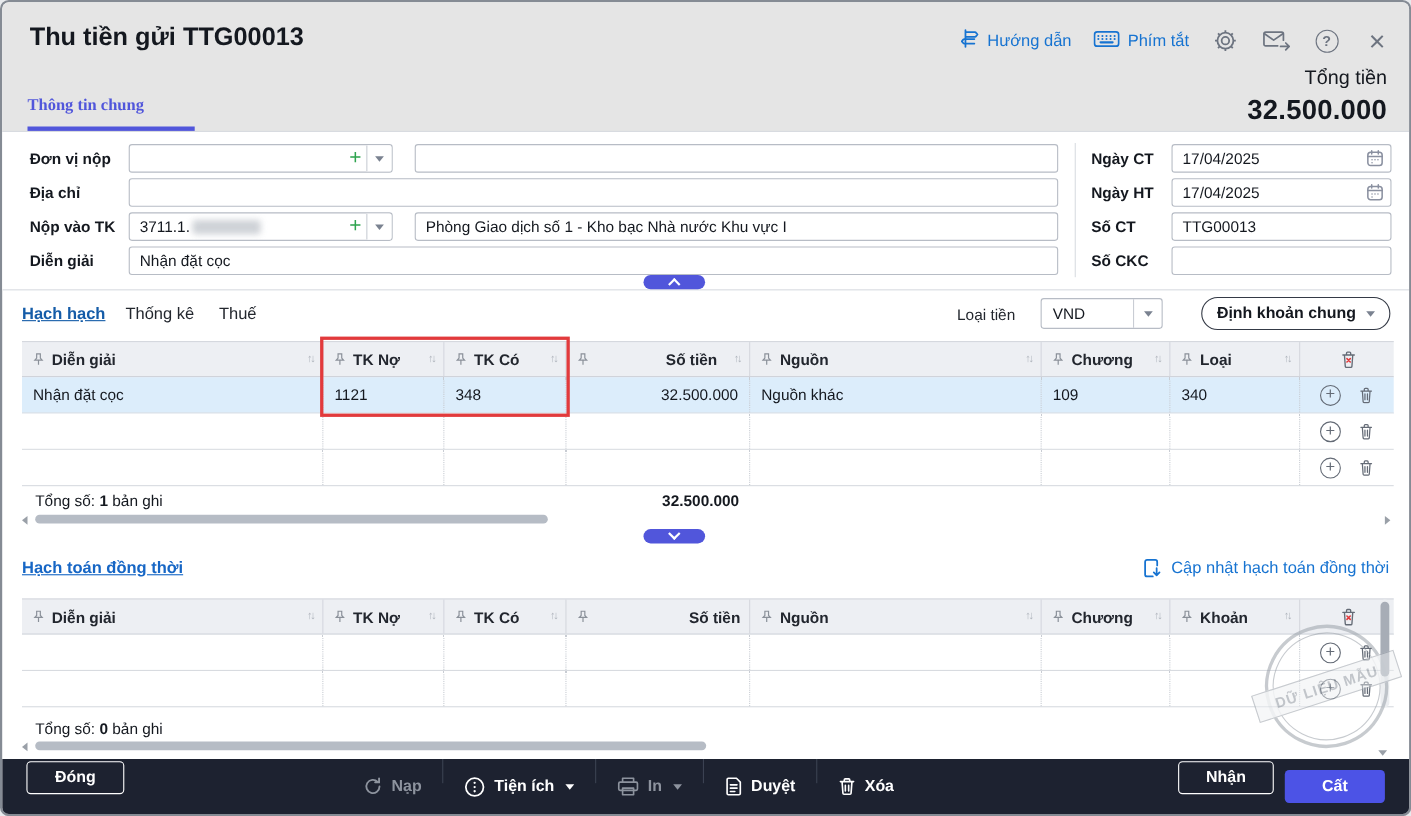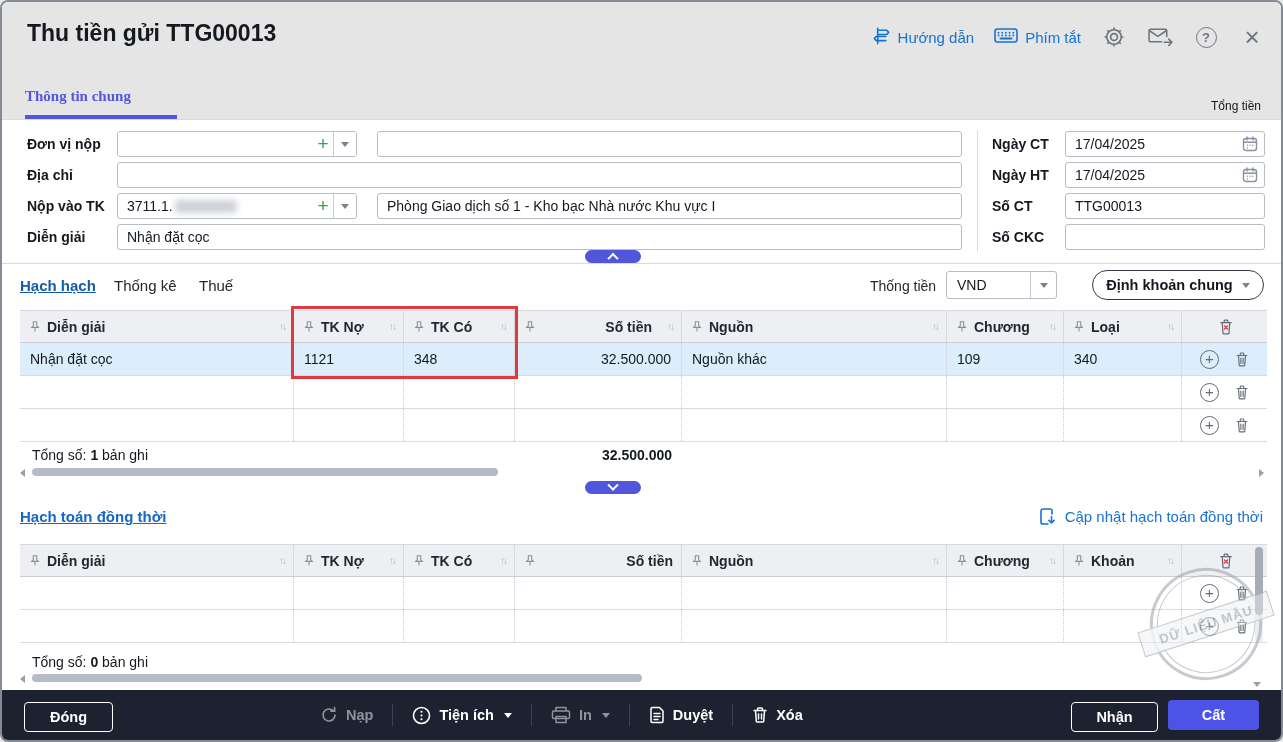--- a/index.html
+++ b/index.html
@@ -11,21 +11,21 @@
   }
   
   .titlebar { position:absolute; left:0; top:0; width:100%; height:118px; background:#e5e5e5; border-bottom:1px solid #d8dbe0; }
   .win-title { position:absolute; left:25px; top:18px; font-size:23px; font-weight:700; color:#14181f; }
   .top-actions { position:absolute; right:16px; top:20px; display:flex; align-items:center; gap:20px; height:30px; }
   .toplink { display:flex; align-items:center; gap:7px; color:#1673d1; font-size:15px; font-weight:500; cursor:pointer; }
   .gicon { display:flex; align-items:center; justify-content:center; width:26px; height:26px; cursor:pointer; }
   .qmark { width:21px; height:21px; border:1.6px solid #6d7480; border-radius:50%; color:#6d7480; font-size:13px; font-weight:700; display:flex; align-items:center; justify-content:center; }
   .xclose { font-size:26px; color:#6d7480; line-height:20px; }
   .total-block { position:absolute; right:20px; top:58px; text-align:right; }
-  .total-label { font-size:12px; color:#14181f;margin-top:39px; }
+  .total-label { font-size:18px; color:#14181f; }
   .total-value { font-size:25px; font-weight:700; color:#14181f; margin-top:5px; letter-spacing:0.2px; }
   .tab-general { position:absolute; left:23px; top:86px; font-size:15px; font-weight:600; color:#5156db; cursor:pointer;font-family:Liberation Serif, serif; }
   .tab-underline { position:absolute; left:23px; top:113px; width:152px; height:4px; background:#5156db; }
   
   .form-area { position:absolute; left:0; top:118px; width:100%; height:144px; background:#fff; border-bottom:1px solid #d8dbe0; }
   .flabel { position:absolute; font-size:14px; font-weight:700; color:#14181f; line-height:26px; }
   .input { position:absolute; height:26px; border:1px solid #b7bcc5; border-radius:3px; background:#fff; font-family:inherit; font-size:14px; color:#14181f; padding:0 9px; outline:none; }
   .combo { position:absolute; height:26px; border:1px solid #b7bcc5; border-radius:3px; background:#fff; display:flex; align-items:center; overflow:hidden; }
   .combo-text { flex:1; font-size:14px; color:#14181f; padding:0 4px 0 9px; white-space:nowrap; display:flex; align-items:center; }
   .blur-blob { display:inline-block; width:62px; height:13px; margin-left:2px; background:#c6cad0; border-radius:3px; filter:blur(3px); opacity:.85; }
@@ -77,23 +77,23 @@
   
   .sec3-title { position:absolute; left:18px; top:506px; font-size:15px; font-weight:600; color:#1666c5; text-decoration:underline; cursor:pointer; }
   .update-link { position:absolute; right:18px; top:505px; display:flex; align-items:center; gap:8px; color:#1673d1; font-size:15px; cursor:pointer; }
   
   .stamp { position:absolute; left:1148px; top:566px; width:112px; height:112px; transform:rotate(-18deg); opacity:.55; z-index:5; pointer-events:none; }
   .stamp .ring-o { position:absolute; inset:0; border:3px solid #9aa0a8; border-radius:50%; }
   .stamp .ring-i { position:absolute; inset:7px; border:1.5px solid #9aa0a8; border-radius:50%; }
   .stamp .band { position:absolute; left:-12px; top:43px; width:136px; height:26px; background:rgba(235,237,240,.85); border:1.5px solid #9aa0a8; display:flex; align-items:center; justify-content:center; font-size:13px; font-weight:700; color:#8f959e; letter-spacing:1px; }
   
   .toolbar { position:absolute; left:0; bottom:0; width:100%; height:50px; background:#1d2230; }
-  .btn-outline { position:absolute; top:12px; height:30px; border:1.3px solid #fff; border-radius:4px; background:transparent; color:#fff; font-size:14.5px; font-weight:600; font-family:inherit; cursor:pointer; }
+  .btn-outline { position:absolute; top:2px; height:30px; border:1.3px solid #fff; border-radius:4px; background:transparent; color:#fff; font-size:14.5px; font-weight:600; font-family:inherit; cursor:pointer; }
   .btn-fill { position:absolute; top:10px; height:30px; border:none; border-radius:4px; background:#4c53e6; color:#fff; font-size:14.5px; font-weight:700; font-family:inherit; cursor:pointer; }
-  .tb-center { position:absolute; left:318px; top:0; height:50px; display:flex; align-items:center; }
+  .tb-center { position:absolute; left:328px; top:0; height:50px; display:flex; }
   .tb-item { display:flex; align-items:center; gap:8px; font-size:14.5px; font-weight:600; cursor:pointer; }
   .tb-item.dim { color:#8d939e; }
   .tb-item.lit { color:#fff; }
   .tb-div { width:1px; height:22px; background:#3b4252; margin:0 19px; }
   .caret-w { width:0;height:0;border-left:4px solid transparent;border-right:4px solid transparent;border-top:5px solid #fff; margin-left:2px;}
   .caret-g { width:0;height:0;border-left:4px solid transparent;border-right:4px solid transparent;border-top:5px solid #8d939e; margin-left:2px;}
 </style>
 </head>
 <body>
 
@@ -214,21 +214,21 @@
   </div>
 
   <div class="pill" style="left:583px; top:248px;">
       <span class="chev up"></span>
     </div>
 
   <div class="sec2-tabs" style="left:18px;"><span class="linktab">Hạch hạch</span></div>
   <div class="sec2-tabs" style="left:112px;"><span class="plaintab">Thống kê</span></div>
   <div class="sec2-tabs" style="left:197px;text-align:right;"><span class="plaintab">Thuế</span></div>
 
-  <div class="currency-label">Thống tiền</div>
+  <div class="currency-label">Loại tiền</div>
   <div class="select">
     <span class="val">VND</span>
     <span class="arrow">
         <span class="caret"></span>
       </span>
   </div>
   <div class="quick-btn">
     <span>Định khoản chung</span>
     <span class="caret"></span>
   </div>

